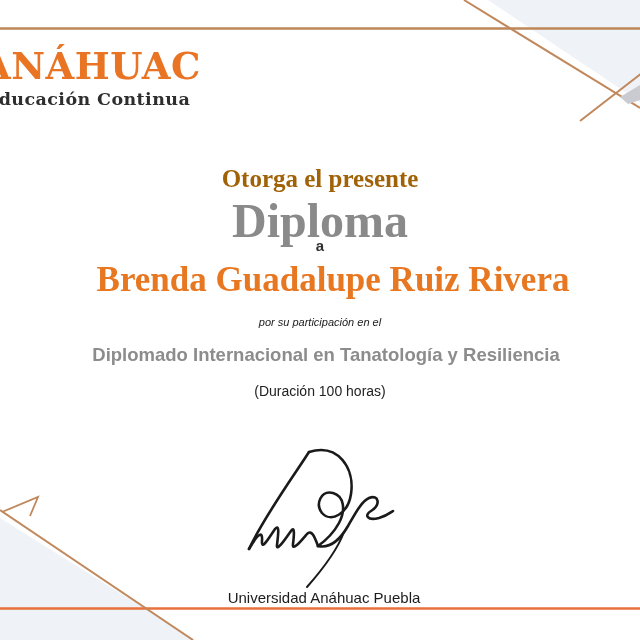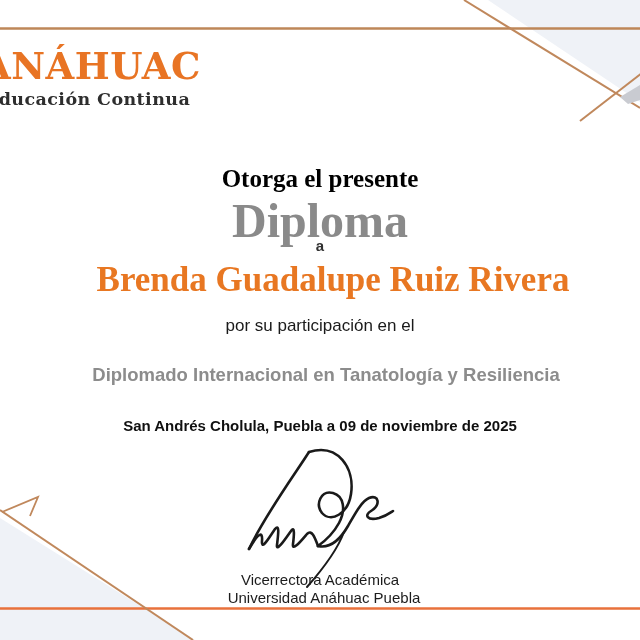--- a/index.html
+++ b/index.html
@@ -48,21 +48,21 @@
     left: 0;
     right: 0;
     text-align: center;
     white-space: nowrap;
   }
   .otorga {
     top: 165px;
     font-family: "Liberation Serif", "DejaVu Serif", serif;
     font-weight: 700;
     font-size: 25px;
-    color: #000000;
+    color: #a16207;
     text-align: center;
   }
   .diploma {
     top: 193px;
     font-family: "Liberation Serif", "DejaVu Serif", serif;
     font-weight: 700;
     font-size: 48px;
     color: #8a8a8a;
   }
   .a-word {
@@ -74,26 +74,27 @@
   .recipient {
     top: 260px;
     font-family: "Liberation Serif", "DejaVu Serif", serif;
     font-weight: 700;
     font-size: 35px;
     color: #E87722;
     padding-left: 26px;
   }
   .participation {
     top: 316px;
-    font-size: 17px;
+    font-size: 11px;
     font-weight: 400;
     color: #1a1a1a;
+    font-style: italic;
   }
   .program {
-    top: 364px;
+    top: 344px;
     font-size: 18.5px;
     font-weight: 700;
     color: #8c8c8c;
     padding-left: 12px;
   }
   .duration {
     top: 383px;
     font-size: 14px;
     font-weight: 400;
     color: #222222;
@@ -158,28 +159,27 @@
   </div>
 
   <div class="center-line otorga">Otorga el presente</div>
   <div class="center-line diploma">Diploma</div>
   <div class="center-line a-word">a</div>
 
   <div class="center-line recipient">Brenda Guadalupe Ruiz Rivera</div>
 
   <div class="center-line participation">por su participación en el</div>
   <div class="center-line program">Diplomado Internacional en Tanatología y Resiliencia</div>
-  <div class="center-line date-line">San Andrés Cholula, Puebla a 09 de noviembre de 2025</div>
+  <div class="center-line duration">(Duración 100 horas)</div>
 
   <svg class="signature-svg" width="640" height="640" viewBox="0 0 640 640" aria-hidden="true">
     <g fill="none" stroke="#1A1A1A" stroke-width="2.6" stroke-linecap="round" stroke-linejoin="round">
       <path d="M 309 452 C 338 443 355 468 351 494 C 348 514 331 523 322 513 C 315 504 321 490 333 493 C 344 496 346 510 339 523 C 333 534 325 541 318 546"></path>
       <path d="M 309 452 C 295 474 265 515 249 549"></path>
       <path d="M 249 549 C 256 537 263 528 262 541 C 261 552 270 536 275 529 C 280 523 278 536 277 545 C 276 553 286 538 291 531 C 295 525 294 536 293 544 C 292 552 301 541 307 534 C 312 529 315 538 318 546"></path>
       <path d="M 318 546 C 331 549 341 538 348 526 C 356 512 362 501 369 498 C 379 494 381 505 371 511 C 364 515 367 521 379 518 C 386 516 390 513 393 511"></path>
       <path d="M 344 532 C 337 551 322 570 307 587" stroke-width="2"></path>
     </g>
   </svg>
 
-  <div class="center-line signatory-title">Vicerrectora Académica</div>
   <div class="center-line signatory-inst">Universidad Anáhuac Puebla</div>
 
 </div>
 
 </body></html>

